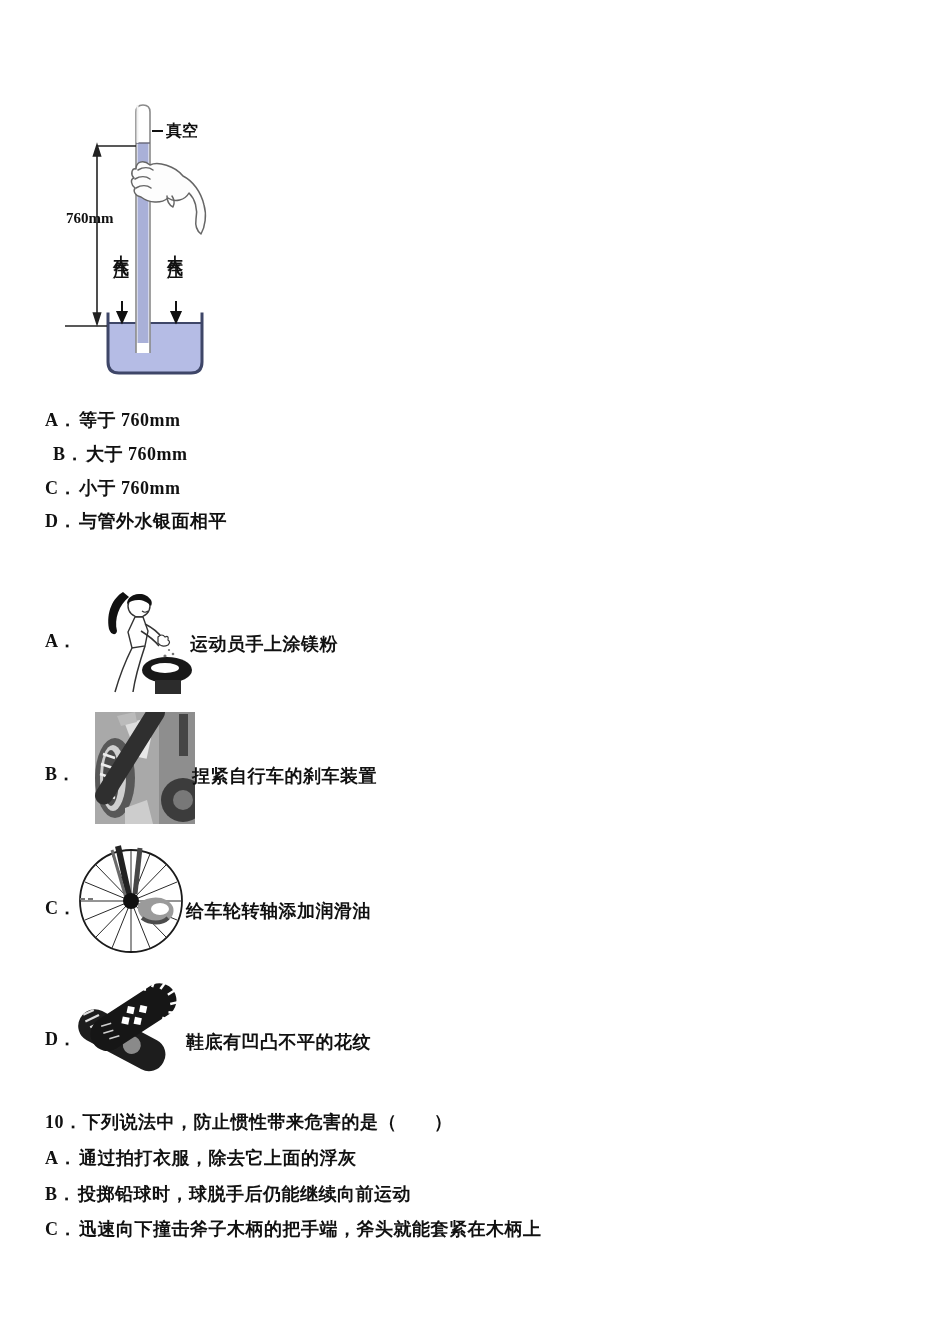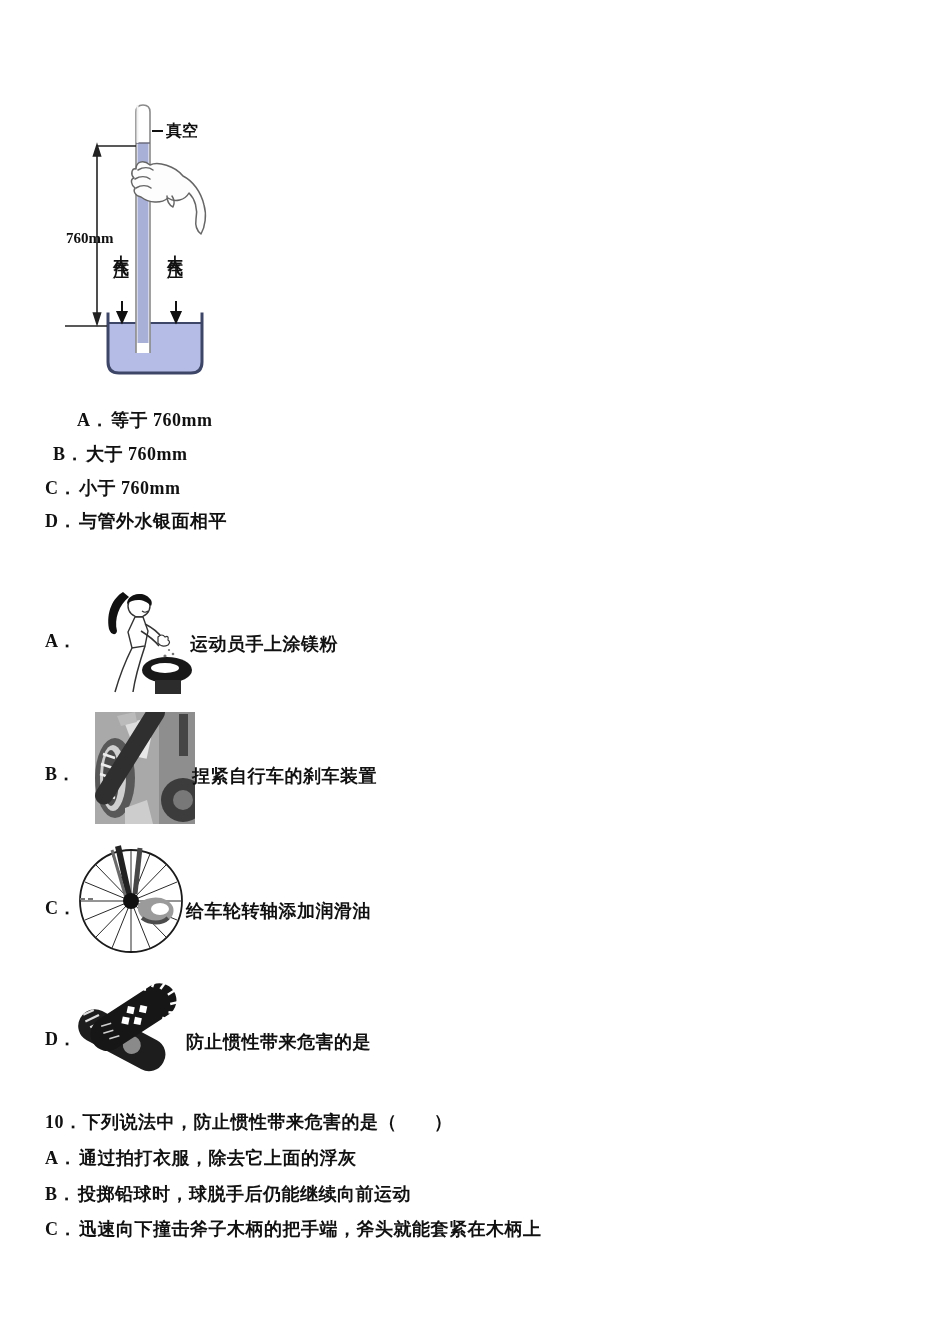--- a/index.html
+++ b/index.html
@@ -78,26 +78,26 @@
       </g>
 
       <g stroke="#111" stroke-width="2" fill="#111">
         <line x1="67" y1="206" x2="67" y2="219"></line>
         <polygon points="67,227 62.5,217 71.5,217"></polygon>
         <line x1="121" y1="206" x2="121" y2="219"></line>
         <polygon points="121,227 116.5,217 125.5,217"></polygon>
       </g>
     </svg>
     <div class="fig-label" style="left:111px; top:26px;">真空</div>
-    <div class="fig-label" style="left:11px; top:115px; font-size:15px;margin-top:20px;">760mm</div>
+    <div class="fig-label" style="left:11px; top:115px; font-size:15px;">760mm</div>
     <div class="v-label" style="left:57px; top:147px;">大气压</div>
     <div class="v-label" style="left:111px; top:147px;">大气压</div>
   </div>
 
-  <div class="abs txt-line" style="left:45px; top:410px;margin-left:32px;">
+  <div class="abs txt-line" style="left:45px; top:410px;">
     <span class="opt-letter">A．</span><span>等于 760mm</span>
   </div>
   <div class="abs txt-line" style="left:45px; top:444px;margin-left:8px;">
     <span class="opt-letter">B．</span><span>大于 760mm</span>
   </div>
   <div class="abs txt-line" style="left:45px; top:478px;">
     <span class="opt-letter">C．</span><span>小于 760mm</span>
   </div>
   <div class="abs txt-line" style="left:45px; top:511px;">
     <span class="opt-letter">D．</span><span>与管外水银面相平</span>
@@ -215,21 +215,21 @@
           <rect x="50" y="32" width="7" height="7" transform="rotate(45 53.5 35.5)"></rect>
         </g>
         <g stroke="#cfcfcf" stroke-width="1.6" fill="none">
           <path d="M30,27 l10,3"></path>
             <path d="M28,34 l10,3"></path>
             <path d="M30,42 l10,3"></path>
         </g>
       </g>
     </svg>
   </div>
-  <div class="abs img-caption" style="left:186px; top:1030px;">防止惯性带来危害的是</div>
+  <div class="abs img-caption" style="left:186px; top:1030px;">鞋底有凹凸不平的花纹</div>
 
   <div class="abs txt-line" style="left:45px; top:1112px;">10．下列说法中，防止惯性带来危害的是（　　）</div>
   <div class="abs txt-line" style="left:45px; top:1148px;">
     <span class="opt-letter">A．</span><span>通过拍打衣服，除去它上面的浮灰</span>
   </div>
   <div class="abs txt-line" style="left:45px; top:1184px;">
     <span class="opt-letter">B．</span><span>投掷铅球时，球脱手后仍能继续向前运动</span>
   </div>
   <div class="abs txt-line" style="left:45px; top:1219px;">
     <span class="opt-letter">C．</span><span>迅速向下撞击斧子木柄的把手端，斧头就能套紧在木柄上</span>

